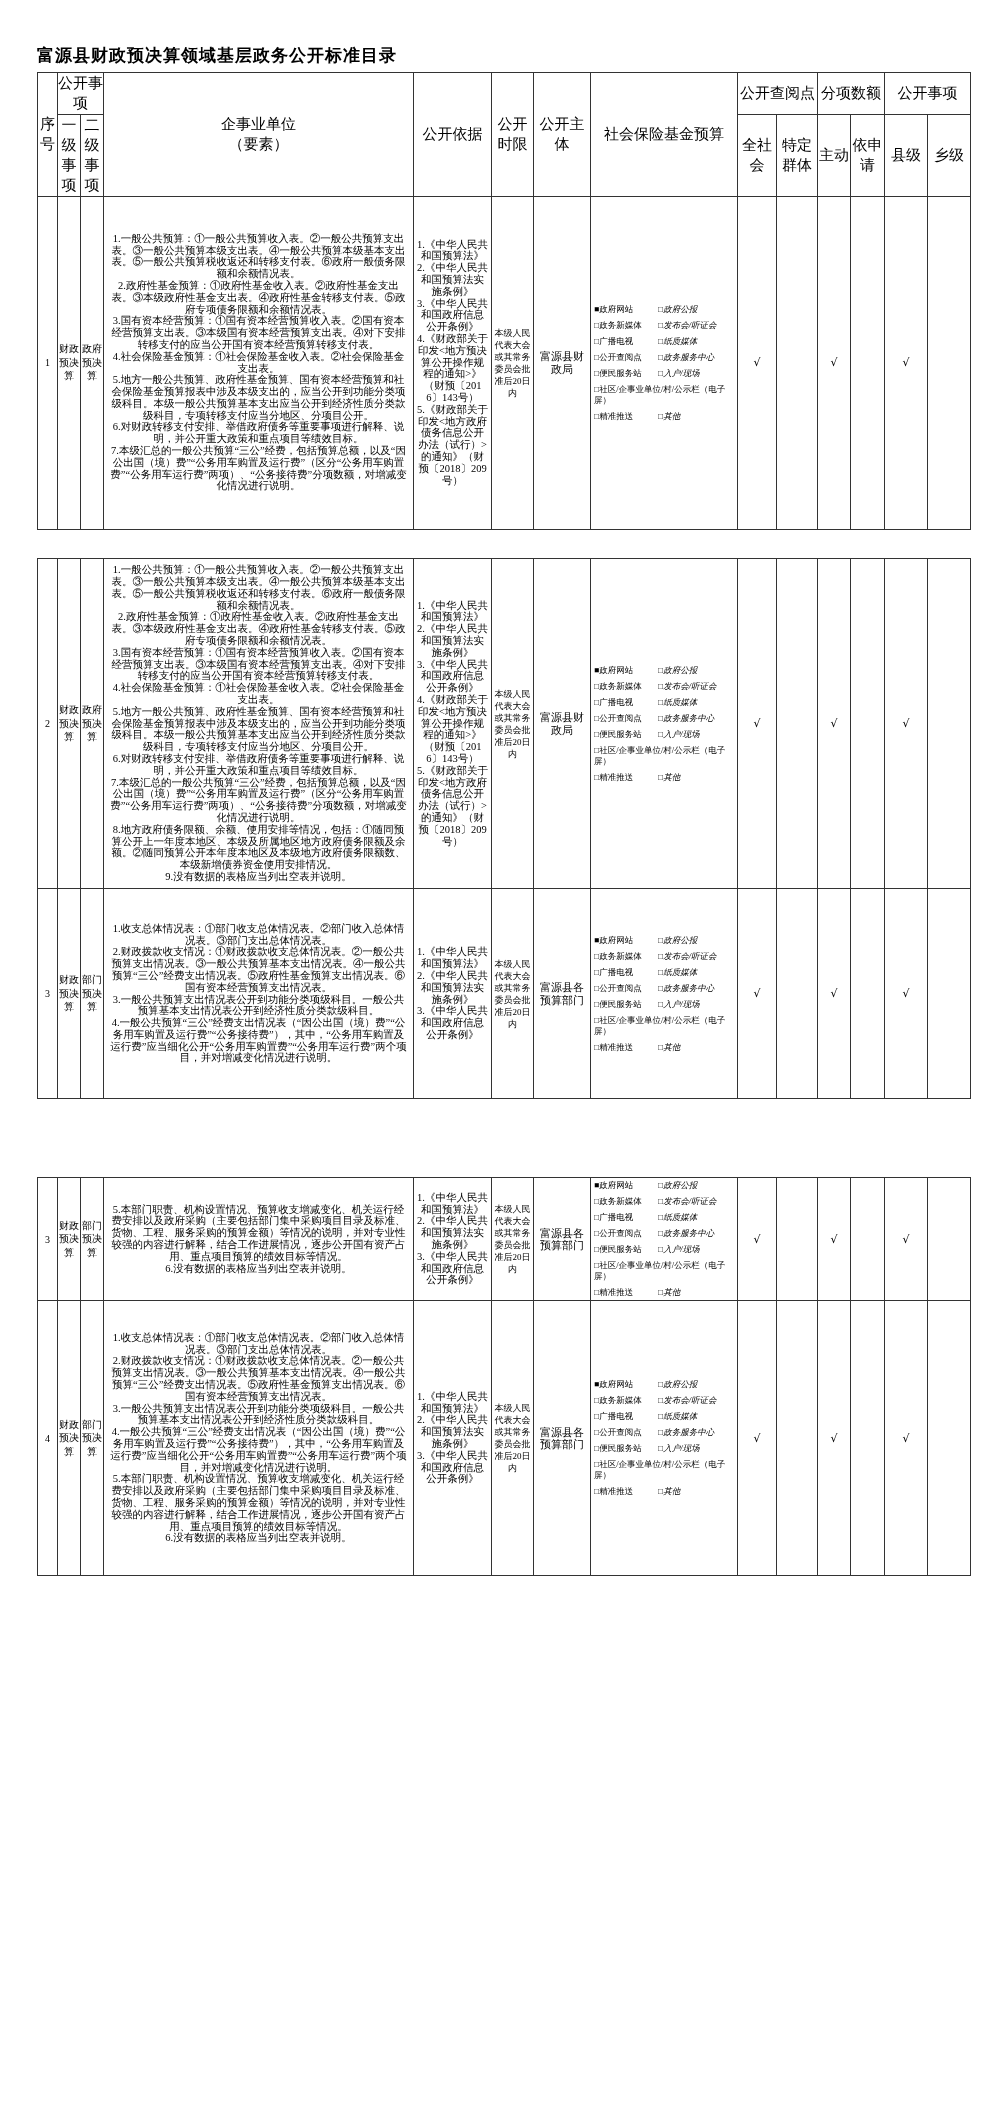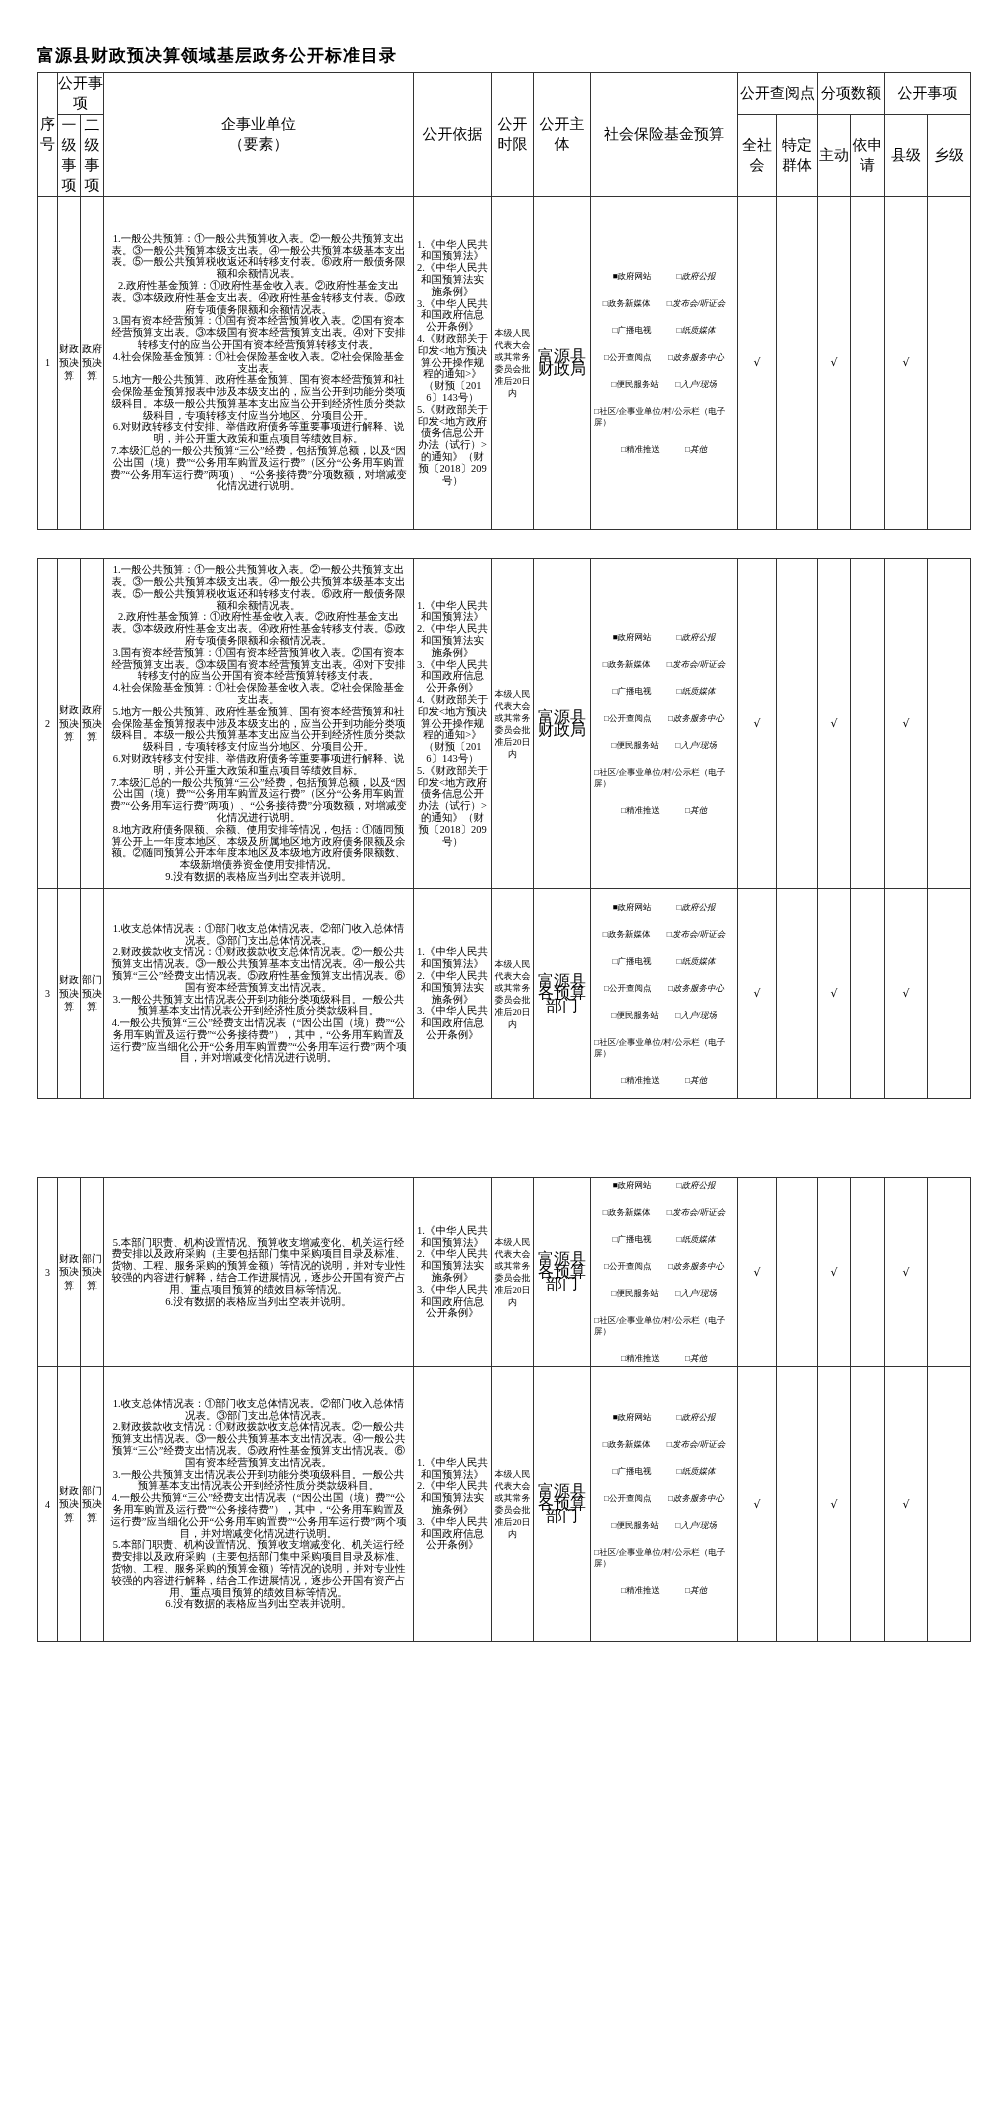--- a/index.html
+++ b/index.html
@@ -25,23 +25,23 @@
   .c-vert{font-size:10px;line-height:1.35;padding:0 1px;word-break:break-all;}
   .c-content{
     text-align:left;font-size:10.5px;line-height:11.8px;padding:2px 4px;
     white-space:pre-wrap;word-break:break-all;
   }
   .c-basis{
     text-align:left;font-size:10.5px;line-height:11.8px;padding:2px 2px;
     white-space:pre-wrap;word-break:break-all;
   }
   .c-time{font-size:9px;line-height:12px;padding:0 2px;word-break:break-all;text-align:center;}
-  .c-subject{font-size:16px;line-height:12.5px;padding:0 4px;word-break:break-all;text-align:center;}
+  .c-subject{font-size:11px;line-height:12.5px;padding:0 4px;word-break:break-all;text-align:center;}
   .c-channel{padding:2px 3px;}
-  .channel-list{display:flex;flex-direction:column;gap:16px;text-align:left;align-items:center;}
+  .channel-list{display:flex;flex-direction:column;gap:5px;text-align:left;}
   .ch-line{display:flex;font-size:8.5px;line-height:11px;}
   .ch-l{width:64px;flex:none;white-space:nowrap;}
   .ch-l.ch-full{width:auto;flex:auto;white-space:normal;word-break:break-all;}
   .ch-r{flex:auto;white-space:nowrap;font-style:italic;}
   .c-check{font-size:11px;font-family:"DejaVu Sans",sans-serif;}
   tr.row-h333{height:333px;}
   tr.row-h330{height:330px;}
   tr.row-h210{height:210px;}
   tr.row-h108{height:108px;}
   tr.row-h275{height:275px;}

